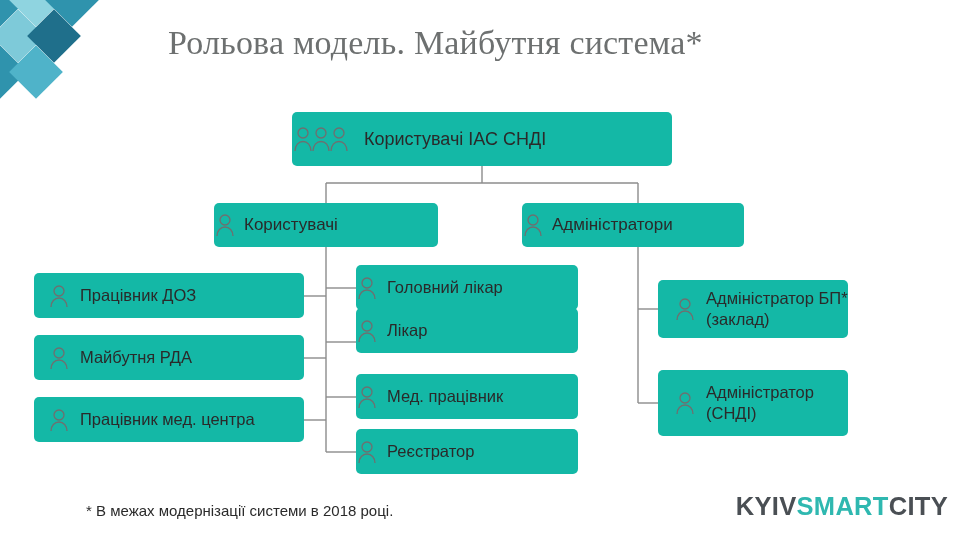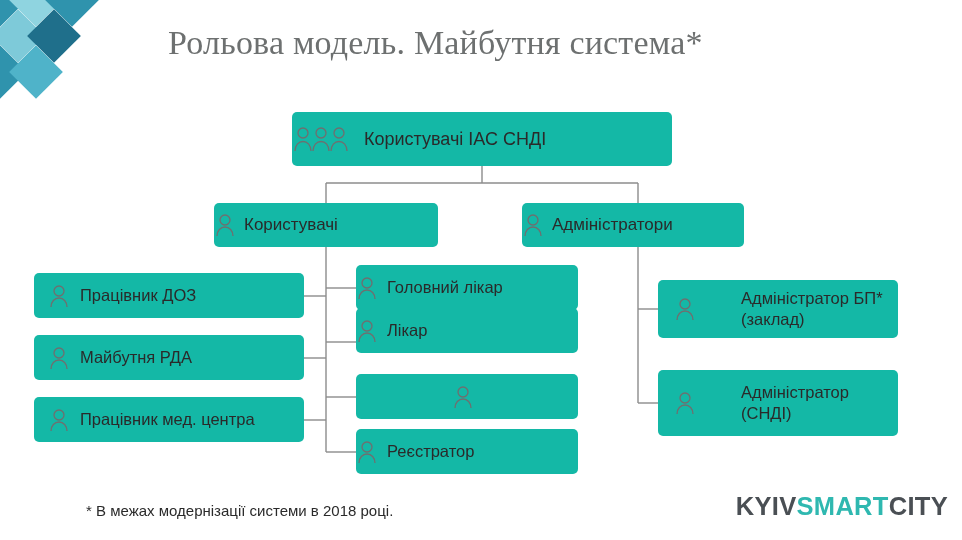--- a/index.html
+++ b/index.html
@@ -109,24 +109,23 @@
     font-size: 16.5px;
   }
   .node.leafM .ico { margin-right: 9px; }
   .node.m1 { top: 265px; }
   .node.m2 { top: 308px; }
   .node.m3 { top: 374px; }
   .node.m4 { top: 429px; }
   
   .node.leafR {
     left: 658px;
-    width: 240px;
+    width: 190px;
     padding-left: 16px;
     font-size: 16.5px;
-    gap: 35px;
   }
   .node.leafR .ico { margin-right: 10px; }
   .node.r1 { top: 280px; height: 58px; }
   .node.r2 { top: 370px; height: 66px; }
   
   .footnote {
     position: absolute;
     left: 86px;
     top: 502px;
     font-size: 15px;
@@ -299,20 +298,21 @@
 
   <div class="node leafM m3">
     <span class="ico">
       <svg width="22" height="26" viewBox="0 0 22 26" xmlns="http://www.w3.org/2000/svg">
         <g fill="none" stroke="#6f6f6f" stroke-width="1.3">
             <circle cx="11" cy="8" r="5"></circle>
             <path d="M3 24c0-5.2 3.6-9 8-9s8 3.8 8 9"></path>
           </g>
       </svg>
     </span>
+    <span class="label">Мед. працівник</span>
   </div>
 
   <div class="node leafM m4">
     <span class="ico">
       <svg width="22" height="26" viewBox="0 0 22 26" xmlns="http://www.w3.org/2000/svg">
         <g fill="none" stroke="#6f6f6f" stroke-width="1.3">
             <circle cx="11" cy="8" r="5"></circle>
             <path d="M3 24c0-5.2 3.6-9 8-9s8 3.8 8 9"></path>
           </g>
       </svg>

